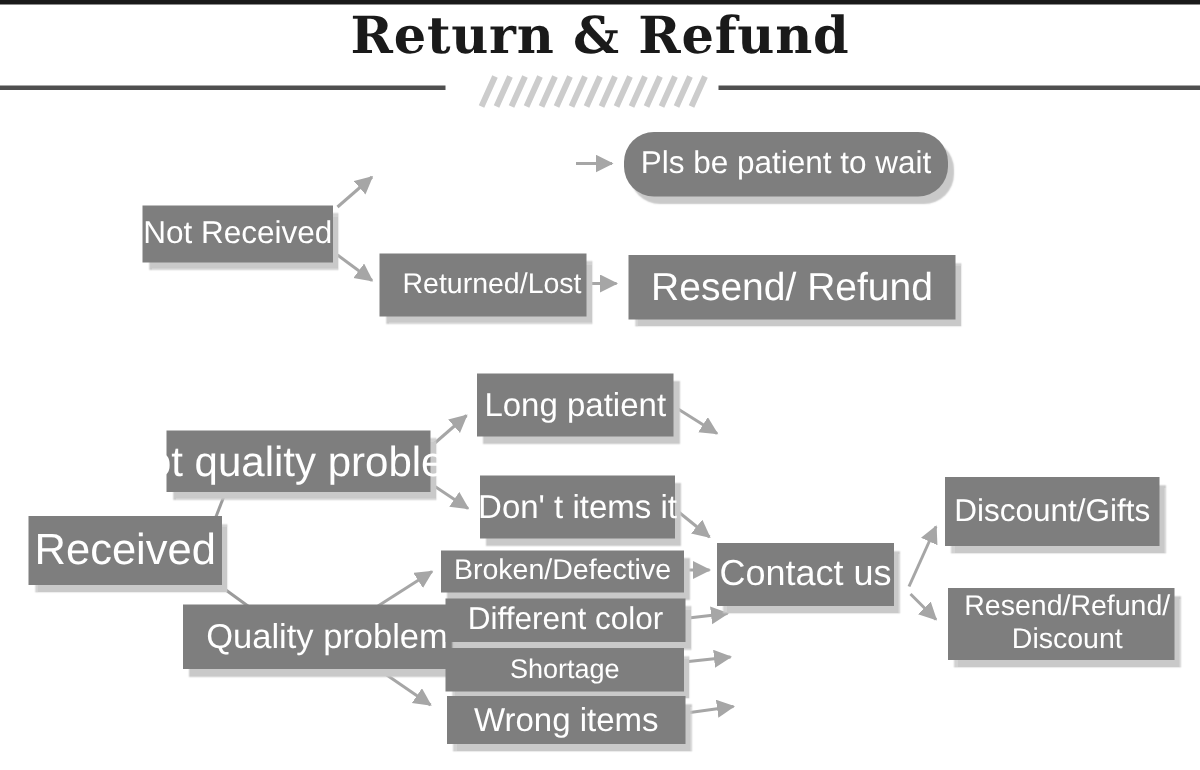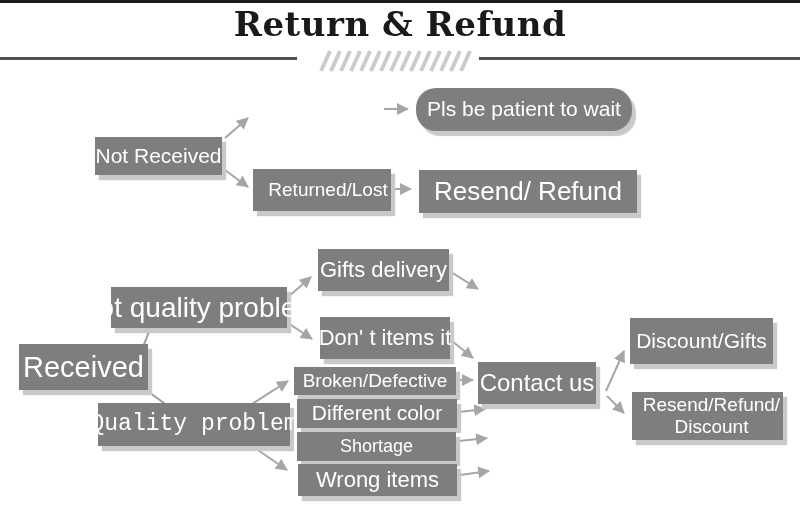--- a/index.html
+++ b/index.html
@@ -84,26 +84,26 @@
     <span>Resend/ Refund</span>
   </div>
 
   <div class="node" style="left:19px;top:344px;width:129px;height:46px;font-size:29px;">
     <span>Received</span>
   </div>
   <div class="node" style="left:111px;top:287px;width:176px;height:41px;font-size:28px;">
     <span>Not quality problem</span>
   </div>
   <div class="node" style="left:318px;top:249px;width:131px;height:42px;font-size:22px;">
-    <span>Gifts delivery</span>
+    <span>Long patient</span>
   </div>
   <div class="node" style="left:320px;top:317px;width:130px;height:42px;font-size:22px;">
     <span>Don' t items it</span>
   </div>
-  <div class="node" style="left:98px;top:403px;width:192px;height:43px;font-size:23px;font-family:Liberation Mono, monospace;">
+  <div class="node" style="left:122px;top:403px;width:192px;height:43px;font-size:23px;">
     <span>Quality problem</span>
   </div>
   <div class="node" style="left:294px;top:367px;width:162px;height:28px;font-size:19px;">
     <span>Broken/Defective</span>
   </div>
   <div class="node" style="left:297px;top:399px;width:160px;height:29px;font-size:21px;">
     <span>Different color</span>
   </div>
   <div class="node" style="left:297px;top:432px;width:159px;height:29px;font-size:18px;">
     <span>Shortage</span>

